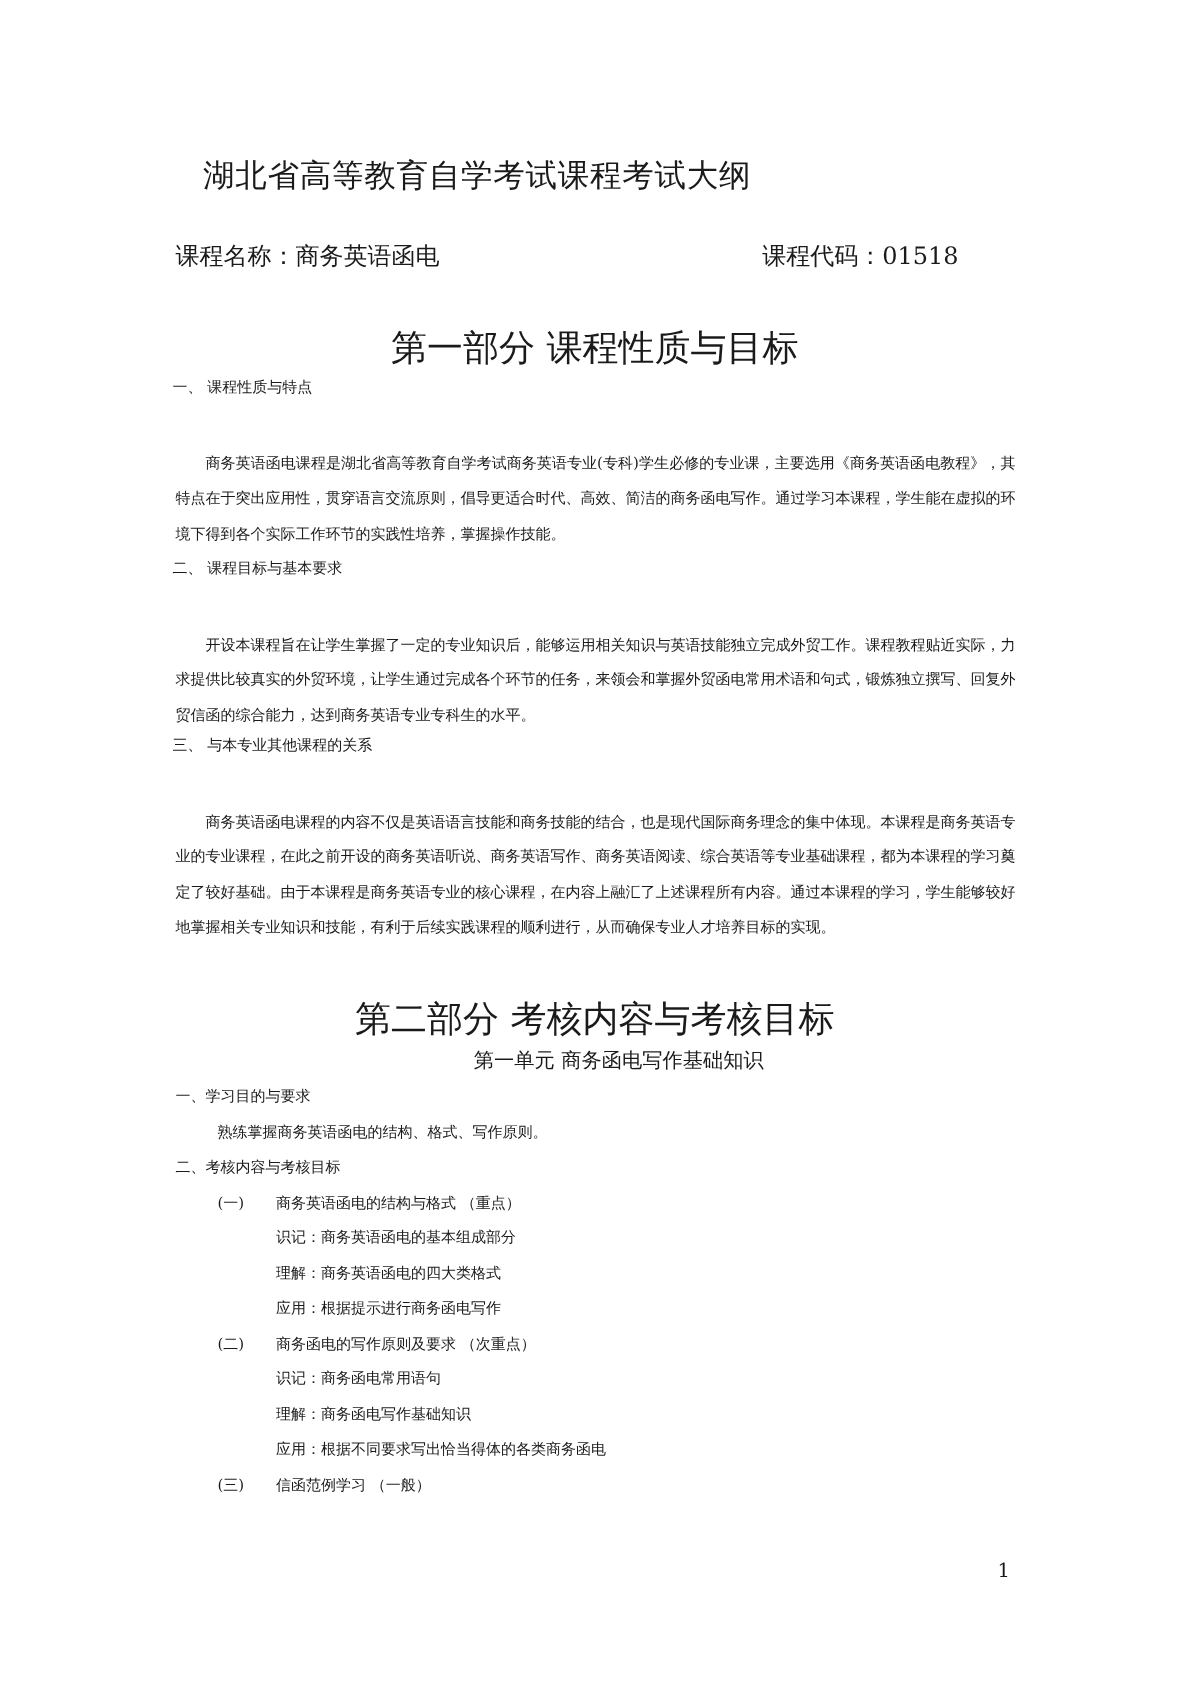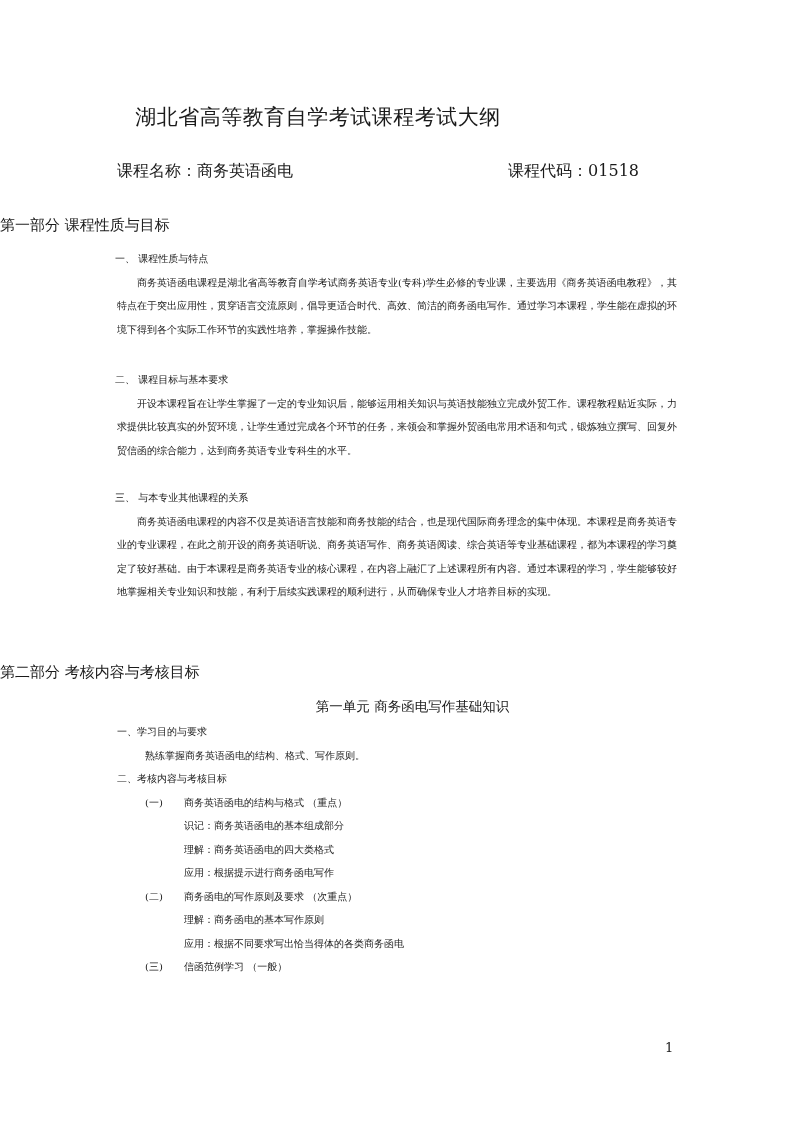--- a/index.html
+++ b/index.html
@@ -36,22 +36,22 @@
       left: 117px;
       width: 522px;
       font-size: 16px;
       display: flex;
       justify-content: space-between;
     }
     .part-title {
       position: absolute;
       left: 0;
       width: 793px;
-      text-align: left;
-      font-size: 15px;
+      text-align: center;
+      font-size: 24px;
     }
     .unit-title {
       position: absolute;
       left: 16px;
       width: 793px;
       text-align: center;
       font-size: 13.5px;
     }
     .block {
       position: absolute;
@@ -59,20 +59,21 @@
       width: 560px;
       font-size: 10px;
       line-height: 23.5px;
     }
     .heading {
       white-space: nowrap;
     }
     .para {
       text-indent: 2em;
       text-align: justify;
+      margin-top: 27px;
     }
     .line {
       white-space: nowrap;
     }
     .indent1 { padding-left: 28px; }
     .indent2 { padding-left: 67px; }
     .sub-heading {
       padding-left: 28px;
       white-space: nowrap;
     }
@@ -128,21 +129,22 @@
     <div class="sub-heading">
       <span class="num">(一)</span><span>商务英语函电的结构与格式  （重点）</span>
     </div>
     <div class="line indent2">识记：商务英语函电的基本组成部分</div>
     <div class="line indent2">理解：商务英语函电的四大类格式</div>
     <div class="line indent2">应用：根据提示进行商务函电写作</div>
 
     <div class="sub-heading">
       <span class="num">(二)</span><span>商务函电的写作原则及要求  （次重点）</span>
     </div>
-    <div class="line indent2">理解：商务函电的基本写作原则</div>
+    <div class="line indent2">识记：商务函电常用语句</div>
+    <div class="line indent2">理解：商务函电写作基础知识</div>
     <div class="line indent2">应用：根据不同要求写出恰当得体的各类商务函电</div>
 
     <div class="sub-heading">
       <span class="num">(三)</span><span>信函范例学习  （一般）</span>
     </div>
   </div>
 
   <div class="page-number">1</div>
 </div>
 

